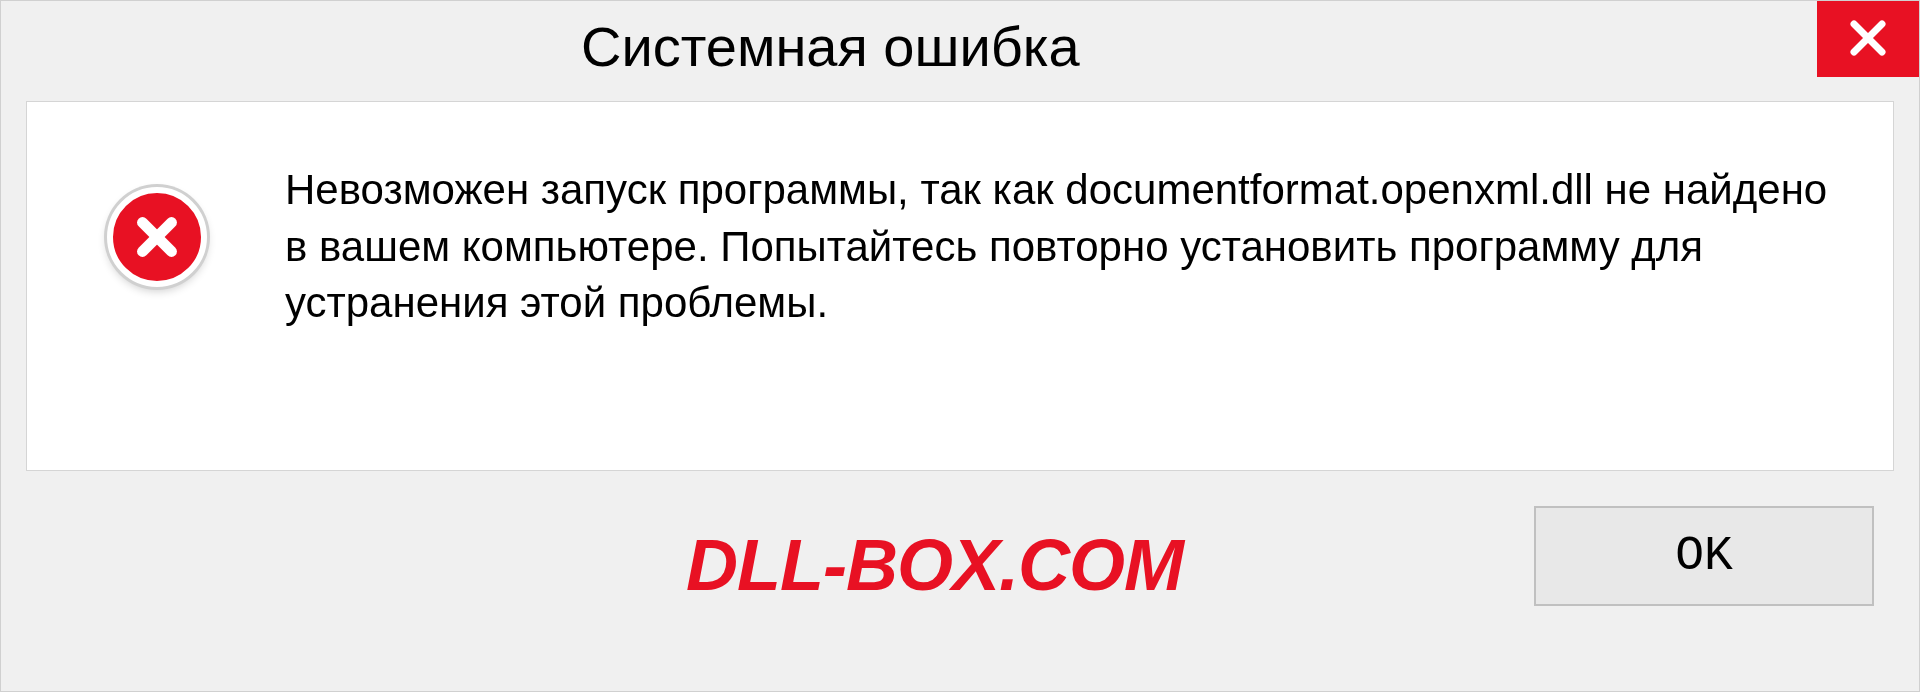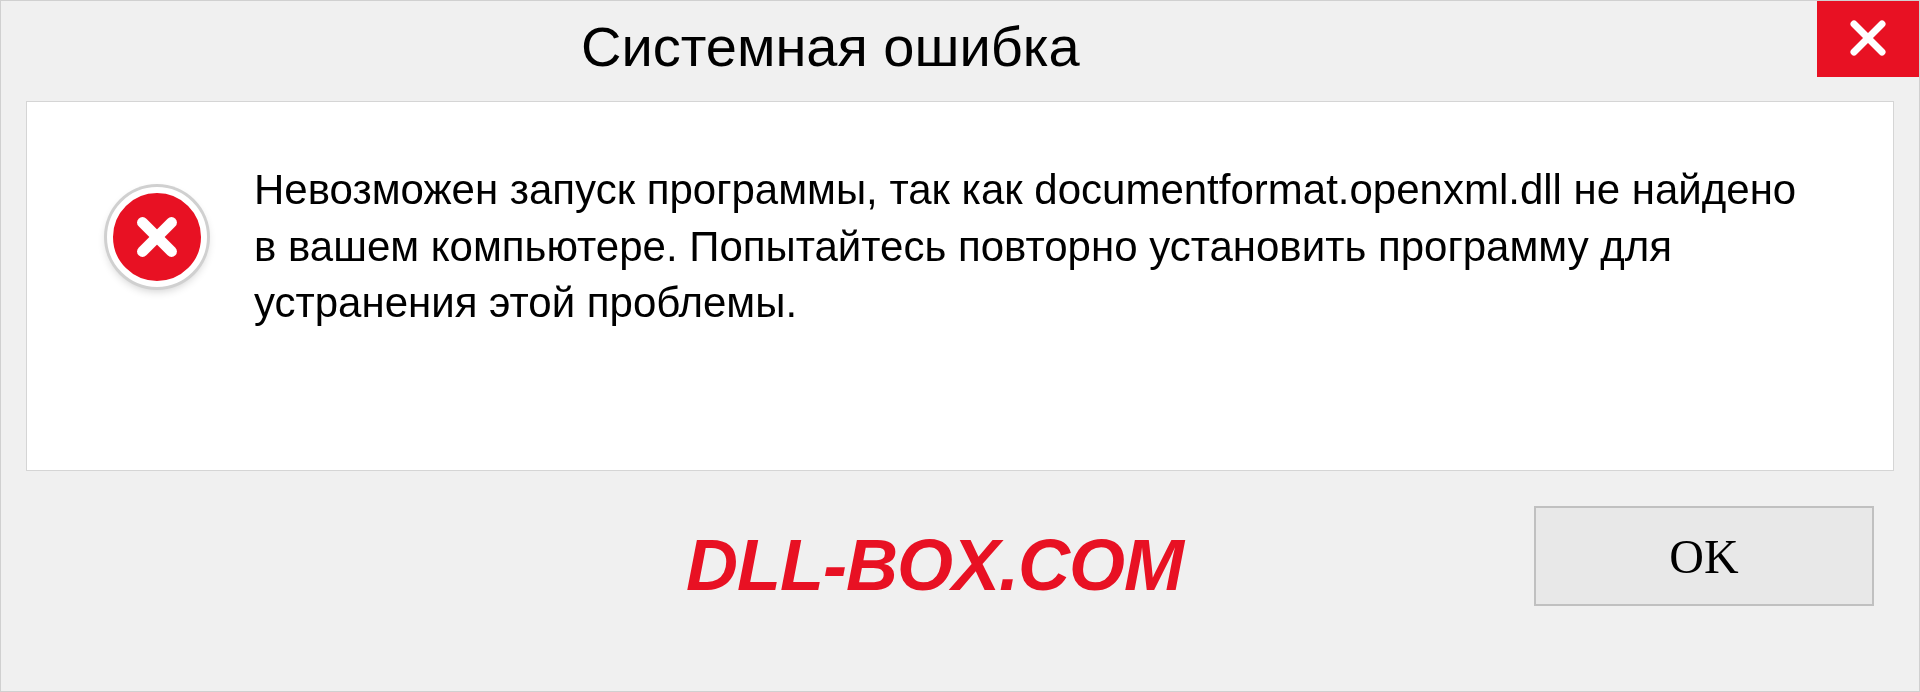--- a/index.html
+++ b/index.html
@@ -51,21 +51,21 @@
       width: 48px;
       height: 48px;
     }
     .content-panel {
       margin: 10px 25px 0 25px;
       background: #ffffff;
       border: 1px solid #d5d5d5;
       padding: 60px 40px 80px 40px;
       display: flex;
       align-items: flex-start;
-      gap: 47px;
+      gap: 78px;
       height: 370px;
     }
     .error-icon-wrapper {
       margin-top: 25px;
       margin-left: 40px;
       flex-shrink: 0;
     }
     .error-icon {
       width: 100px;
       height: 100px;
@@ -101,21 +101,21 @@
       color: #e81123;
       letter-spacing: -1px;
       margin-left: 640px;
     }
     .ok-button {
       width: 340px;
       height: 100px;
       background: #e8e8e8;
       border: 2px solid #c0c0c0;
       font-size: 48px;
-      font-family: Liberation Serif, serif;
+      font-family: Liberation Mono, monospace;
       color: #000;
       cursor: pointer;
       font-weight: 400;
     }
   </style>
 </head>
 <body>
 
 <div class="dialog">
   <div class="titlebar">

